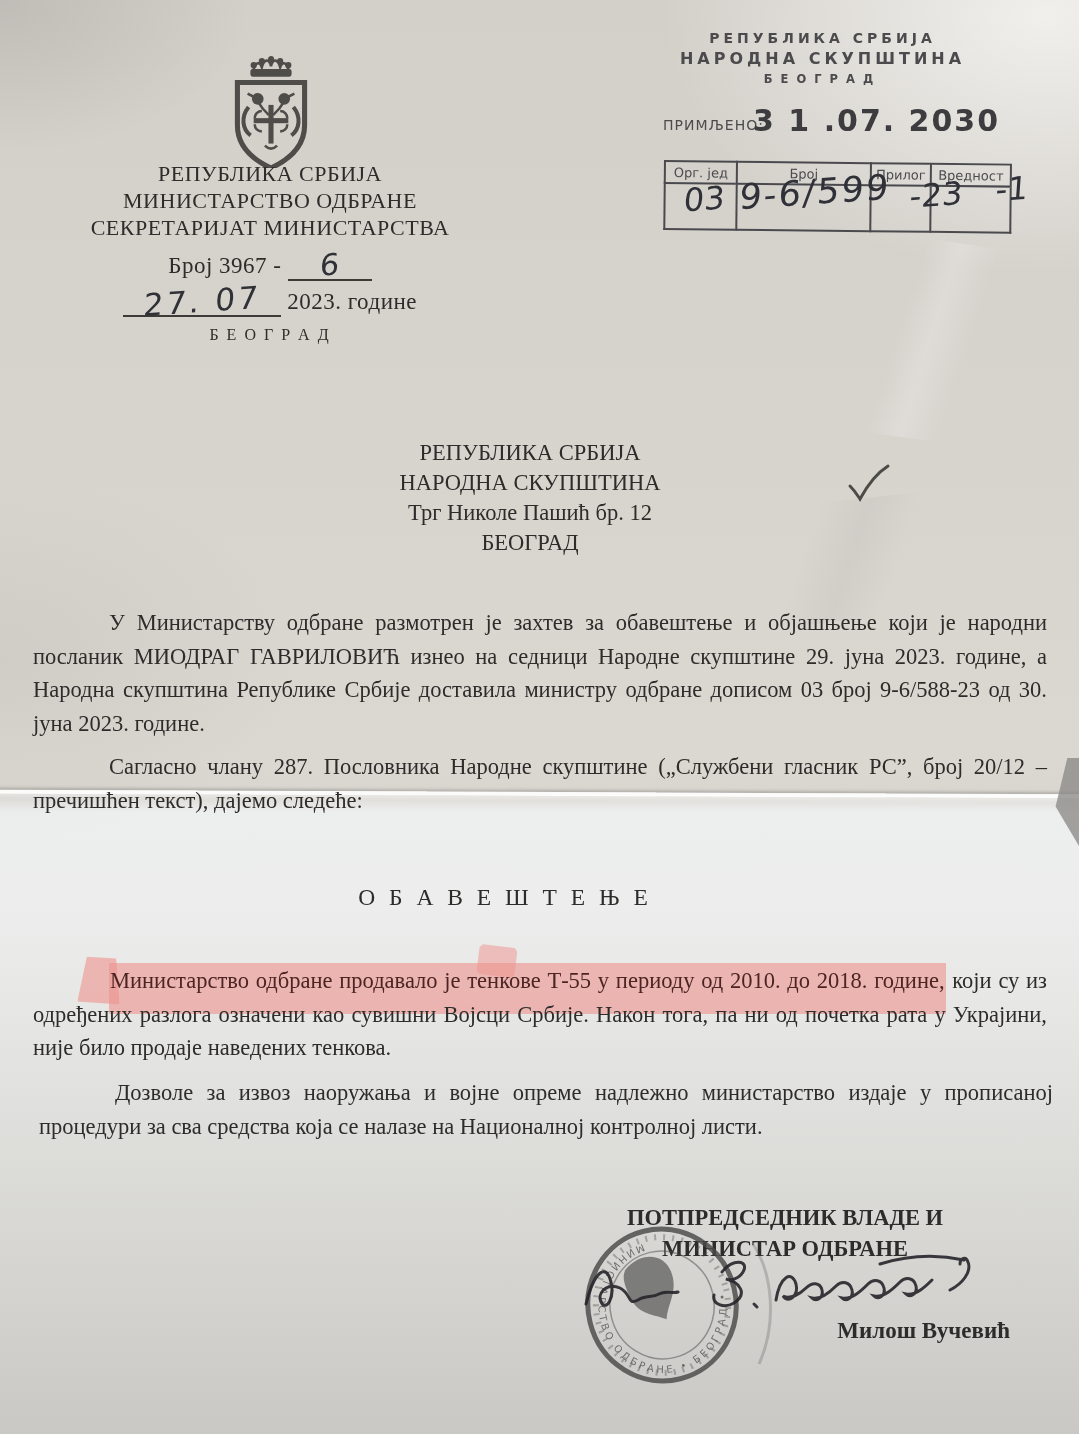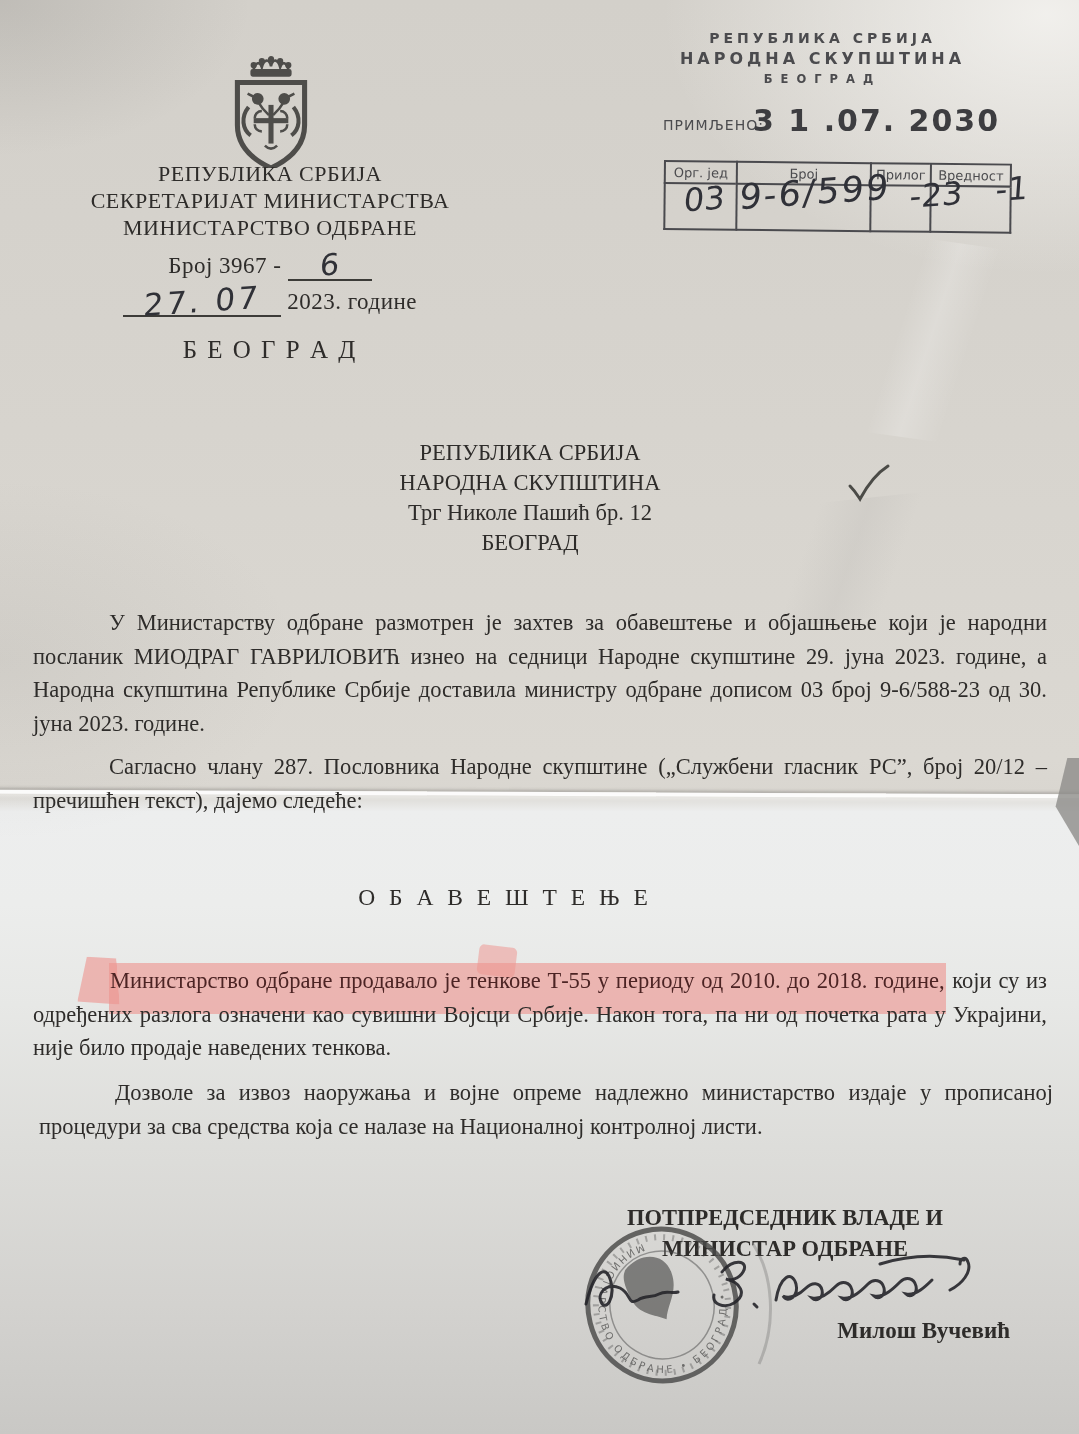--- a/index.html
+++ b/index.html
@@ -17,21 +17,21 @@
   .lh{left:40px;top:160px;width:460px;text-align:center;font-size:22px;line-height:27px;letter-spacing:.5px;}
   .lh .row{margin:0;}
   .broj-row{margin-top:11px;font-size:23px;}
   .uline{display:inline-block;border-bottom:2px solid #3c3b38;text-align:center;vertical-align:baseline;}
   .u1{width:84px;}
   .u2{width:158px;}
   .hand{font-family:"DejaVu Sans",sans-serif;color:#303137;display:inline-block;transform:skewX(-8deg) rotate(-4deg);}
   .hand-6{font-size:30px;line-height:20px;position:relative;top:2px;}
   .hand-date{font-size:31px;line-height:22px;position:relative;top:3px;letter-spacing:3px;}
   .date-row{margin-top:6px;font-size:23px;}
-  .city-row{margin-top:19px;font-size:25px;letter-spacing:2px;}
+  .city-row{margin-top:4px;font-size:16px;letter-spacing:2px;}
   
   .rstamp{color:#4b4b4e;font-family:"DejaVu Sans","Liberation Sans",sans-serif;}
   .rs-head{left:655px;top:30px;width:335px;text-align:center;}
   .rs-l1{font-size:14px;font-weight:bold;letter-spacing:4px;}
   .rs-l2{font-size:16px;font-weight:bold;letter-spacing:4px;margin-top:3px;}
   .rs-l3{font-size:11.5px;font-weight:bold;letter-spacing:8px;margin-top:4px;}
   .rs-primljeno{left:663px;top:117px;font-size:14px;letter-spacing:1px;text-align:center;}
   .rs-date{left:753px;top:103px;font-size:30px;font-weight:bold;letter-spacing:2px;color:#3d3d40;}
   .rtable{left:664px;top:160px;width:348px;transform:rotate(.6deg);transform-origin:left top;}
   .rtable .hdr{display:grid;grid-template-columns:72px 134px 60px 82px;}
@@ -95,22 +95,22 @@
         <path d="M44,90 q6,6 12,0"></path>
         <rect x="47.5" y="50" width="5" height="38" fill="#403f3d" stroke="none"></rect>
         <rect x="33" y="63" width="34" height="5" fill="#403f3d" stroke="none"></rect>
         <path d="M41,56 c-4,0 -7,3 -7,7 M59,56 c4,0 7,3 7,7 M41,76 c-4,0 -7,-3 -7,-7 M59,76 c4,0 7,-3 7,-7"></path>
       </g>
     </svg>
   </div>
 
   <div class="abs lh">
     <div class="row">РЕПУБЛИКА СРБИЈА</div>
+    <div class="row">МИНИСТАРСТВО ОДБРАНЕ</div>
     <div class="row">СЕКРЕТАРИЈАТ МИНИСТАРСТВА</div>
-    <div class="row">МИНИСТАРСТВО ОДБРАНЕ</div>
     <div class="broj-row">
       <span>Број 3967 -</span>
       <span class="uline u1"><span class="hand hand-6">6</span></span>
     </div>
     <div class="date-row">
       <span class="uline u2"><span class="hand hand-date">27. 07</span></span>
       <span>2023. године</span>
     </div>
     <div class="city-row">Б Е О Г Р А Д</div>
   </div>

